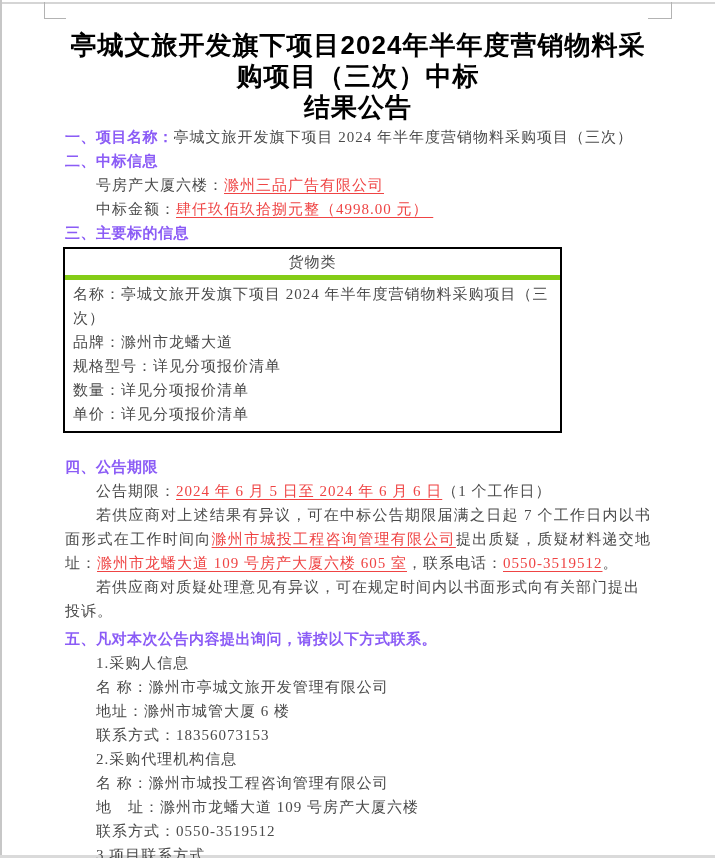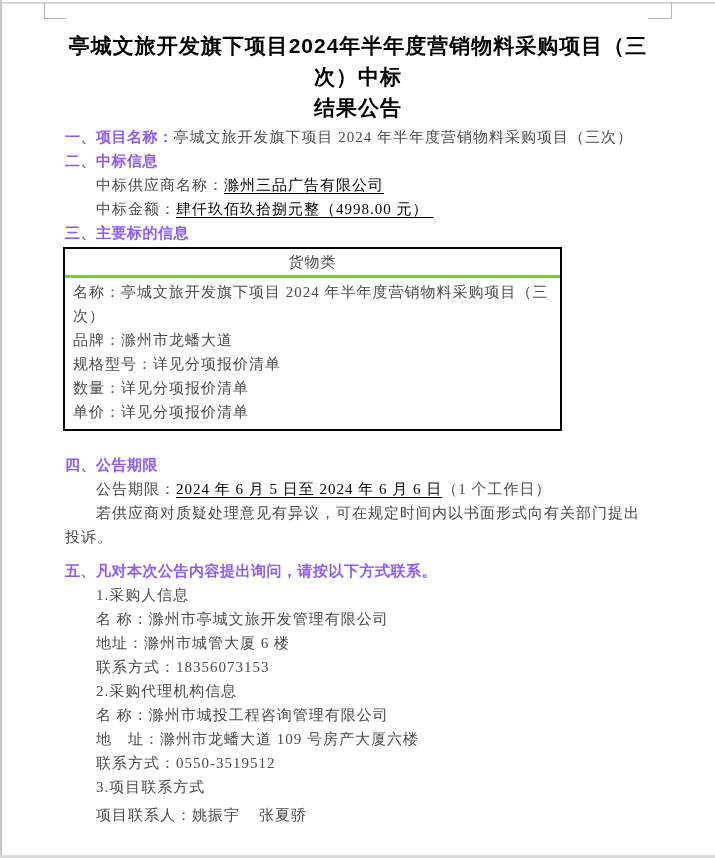--- a/index.html
+++ b/index.html
@@ -11,34 +11,34 @@
   .edge-bottom{position:absolute;left:0;bottom:0;width:715px;height:3px;background:#dadada;}
   
   .mark-tl{position:absolute;left:44px;top:2px;width:21px;height:16px;
            border-left:1px solid #b3b3b3;border-bottom:1px solid #b3b3b3;}
   .mark-tr{position:absolute;left:648px;top:2px;width:23px;height:16px;
            border-right:1px solid #b3b3b3;border-bottom:1px solid #b3b3b3;}
 
   .content{position:absolute;left:65px;top:22px;width:586px;color:#4a4a4a;
            font-size:15px;line-height:24px;letter-spacing:1px;}
 
-  h1.title{margin:8px 0 2px 0;font-size:21px;line-height:31px;font-weight:bold;color:#000;
+  h1.title{margin:8px 0 2px 0;font-size:26px;line-height:31px;font-weight:bold;color:#000;
            text-align:center;letter-spacing:1px;
            font-family:"Liberation Sans","DejaVu Sans",sans-serif;}
   h1.title .tline{display:block;}
 
   .line{margin:0;white-space:pre-wrap;}
   .hd{color:#8b5cf6;font-weight:bold;font-family:"Liberation Sans","DejaVu Sans",sans-serif;letter-spacing:0.5px;}
   .ind{padding-left:31px;}   
   .ti{text-indent:31px;}     
   .just{text-align:justify;}
-  .u{text-decoration:underline;text-underline-offset:3px;text-decoration-thickness:1px;color:#000000;}
+  .u{text-decoration:underline;text-underline-offset:3px;text-decoration-thickness:1px;color:#ef4444;}
 
   .gtable{box-sizing:border-box;width:499px;margin:2px 0 3px -2px;border:2px solid #000;color:#4a4a4a;}
-  .gt-head{height:26px;line-height:26px;text-align:center;border-bottom:3px solid #84cc16;}
+  .gt-head{height:26px;line-height:26px;text-align:center;border-bottom:5px solid #84cc16;}
   .gt-body{padding:2px 8px 5px 8px;}
   .gt-row{line-height:24px;white-space:pre-wrap;}
 </style>
 </head>
 <body>
 
 <div class="page">
   <div class="edge-top"></div>
   <div class="edge-left"></div>
   <div class="edge-bottom"></div>
@@ -48,41 +48,42 @@
   <div class="content">
 
     <h1 class="title">
       <span class="tline">亭城文旅开发旗下项目2024年半年度营销物料采购项目（三次）中标</span>
       <span class="tline">结果公告</span>
     </h1>
 
     <p class="line"><span class="hd">一、项目名称：</span><span>亭城文旅开发旗下项目 2024 年半年度营销物料采购项目（三次）</span></p>
 
     <p class="line hd">二、中标信息</p>
-    <p class="line ind"><span>中标供应商名称：</span><span class="u">滁州三品广告有限公司</span></p>
+    <p class="line ind"><span>号房产大厦六楼：</span><span class="u">滁州三品广告有限公司</span></p>
     <p class="line ind"><span>中标金额：</span><span class="u">肆仟玖佰玖拾捌元整（4998.00 元） </span></p>
 
     <p class="line hd">三、主要标的信息</p>
 
     <div class="gtable">
       <div class="gt-head">货物类</div>
       <div class="gt-body">
         <div class="gt-row">名称：亭城文旅开发旗下项目 2024 年半年度营销物料采购项目（三次）</div>
         <div class="gt-row">品牌：滁州市龙蟠大道</div>
         <div class="gt-row">规格型号：详见分项报价清单</div>
         <div class="gt-row">数量：详见分项报价清单</div>
         <div class="gt-row">单价：详见分项报价清单</div>
       </div>
     </div>
 
     <p class="line hd" style="margin-top:22px;">四、公告期限</p>
     <p class="line ind"><span>公告期限：</span><span class="u">2024 年 6 月 5 日至 2024 年 6 月 6 日</span><span>（1 个工作日）</span></p>
+    <p class="line ti just"><span>若供应商对上述结果有异议，可在中标公告期限届满之日起 7 个工作日内以书面形式在工作时间向</span><span class="u">滁州市城投工程咨询管理有限公司</span><span>提出质疑，质疑材料递交地址：</span><span class="u">滁州市龙蟠大道 109 号房产大厦六楼 605 室</span><span>，联系电话：</span><span class="u">0550-3519512</span><span>。</span></p>
     <p class="line ti">若供应商对质疑处理意见有异议，可在规定时间内以书面形式向有关部门提出投诉。</p>
 
-    <p class="line hd" style="margin-top:10px;">五、凡对本次公告内容提出询问，请按以下方式联系。</p>
+    <p class="line hd" style="margin-top:4px;">五、凡对本次公告内容提出询问，请按以下方式联系。</p>
 
     <p class="line ind">1.采购人信息</p>
     <p class="line ind">名 称：滁州市亭城文旅开发管理有限公司</p>
     <p class="line ind">地址：滁州市城管大厦 6 楼</p>
     <p class="line ind">联系方式：18356073153</p>
 
     <p class="line ind">2.采购代理机构信息</p>
     <p class="line ind">名 称：滁州市城投工程咨询管理有限公司</p>
     <p class="line ind">地　址：滁州市龙蟠大道 109 号房产大厦六楼</p>
     <p class="line ind">联系方式：0550-3519512</p>

